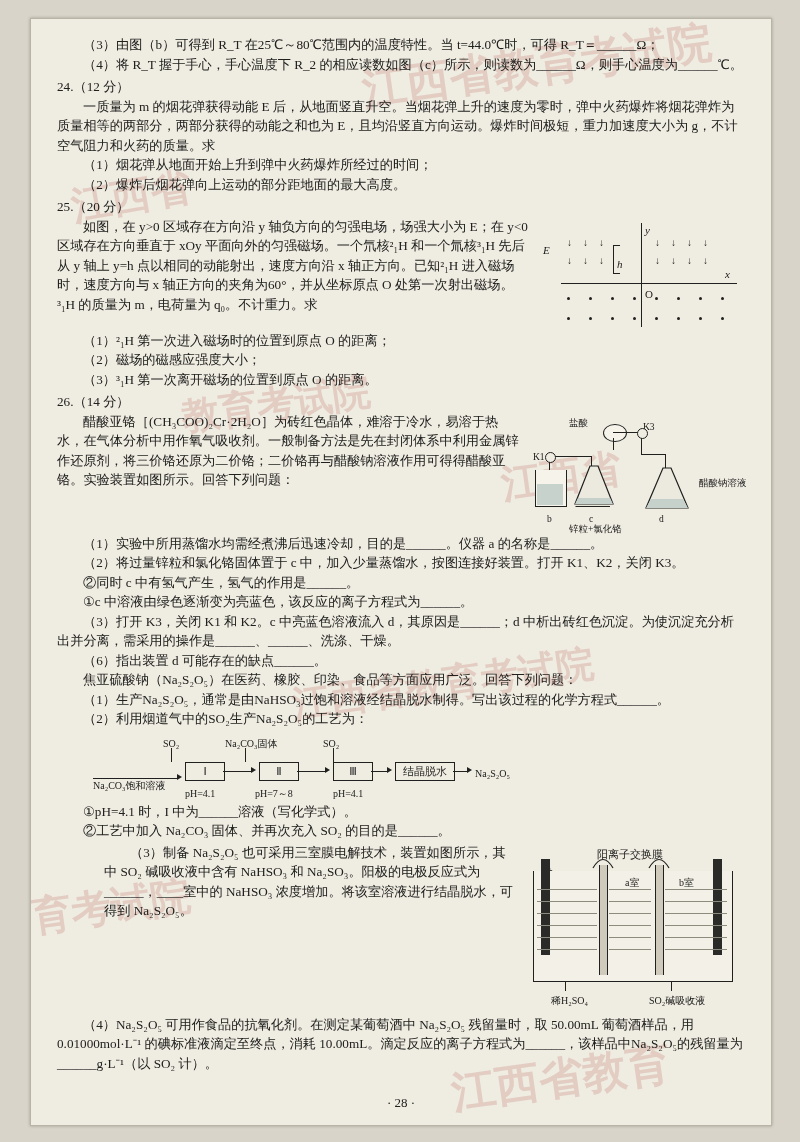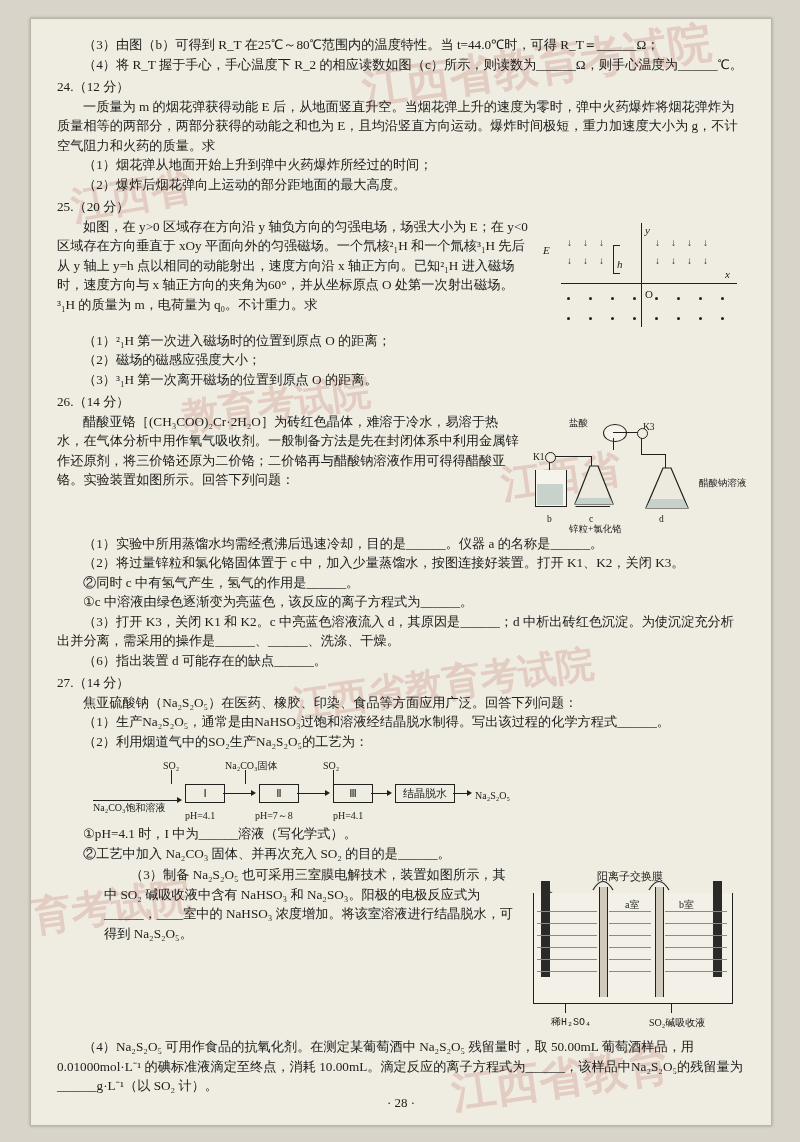--- a/index.html
+++ b/index.html
@@ -230,21 +230,20 @@
           </div>
         </div>
       </div>
       <p class="ind2">（1）实验中所用蒸馏水均需经煮沸后迅速冷却，目的是______。仪器 a 的名称是______。</p>
       <p class="ind2">（2）将过量锌粒和氯化铬固体置于 c 中，加入少量蒸馏水，按图连接好装置。打开 K1、K2，关闭 K3。</p>
       <p class="ind2">②同时 c 中有氢气产生，氢气的作用是______。</p>
       <p class="ind2">①c 中溶液由绿色逐渐变为亮蓝色，该反应的离子方程式为______。</p>
       <p class="ind2">（3）打开 K3，关闭 K1 和 K2。c 中亮蓝色溶液流入 d，其原因是______；d 中析出砖红色沉淀。为使沉淀充分析出并分离，需采用的操作是______、______、洗涤、干燥。</p>
       <p class="ind2">（6）指出装置 d 可能存在的缺点______。</p>
 
-      <p class="qhead">27.（14 分）</p>
       <p class="ind2">焦亚硫酸钠（Na₂S₂O₅）在医药、橡胶、印染、食品等方面应用广泛。回答下列问题：</p>
       <p class="ind2">（1）生产Na₂S₂O₅，通常是由NaHSO₃过饱和溶液经结晶脱水制得。写出该过程的化学方程式______。</p>
       <p class="ind2">（2）利用烟道气中的SO₂生产Na₂S₂O₅的工艺为：</p>
 
       <div class="flow">
         <div class="flbl" style="left:70px;top:0px;">SO₂</div>
         <div class="flbl" style="left:132px;top:0px;">Na₂CO₃固体</div>
         <div class="flbl" style="left:230px;top:0px;">SO₂</div>
 
         <div class="fline" style="left:78px;top:14px;width:1.2px;height:14px;background:#20201e;"></div>
@@ -322,21 +321,21 @@
             <div class="wave" style="left:144px;top:68px;width:62px;"></div>
             <div class="wave" style="left:144px;top:80px;width:62px;"></div>
             <div class="wave" style="left:144px;top:92px;width:62px;"></div>
             <div class="wave" style="left:144px;top:104px;width:62px;"></div>
 
             <div class="f28lbl" style="left:92px;top:28px;">a室</div>
             <div class="f28lbl" style="left:146px;top:28px;">b室</div>
 
             <div style="position:absolute;left:44px;top:136px;width:1px;height:10px;background:#20201e;"></div>
             <div style="position:absolute;left:150px;top:136px;width:1px;height:10px;background:#20201e;"></div>
-            <div class="f28lbl" style="left:18px;top:146px;font-family:Liberation Mono, monospace;">稀H₂SO₄</div>
+            <div class="f28lbl" style="left:18px;top:146px;">稀H₂SO₄</div>
             <div class="f28lbl" style="left:116px;top:146px;">SO₂碱吸收液</div>
           </div>
         </div>
       </div>
 
       <p class="ind2">（4）Na₂S₂O₅ 可用作食品的抗氧化剂。在测定某葡萄酒中 Na₂S₂O₅ 残留量时，取 50.00mL 葡萄酒样品，用 0.01000mol·L⁻¹ 的碘标准液滴定至终点，消耗 10.00mL。滴定反应的离子方程式为______，该样品中Na₂S₂O₅的残留量为______g·L⁻¹（以 SO₂ 计）。</p>
 
     </div>
   </div>
 

